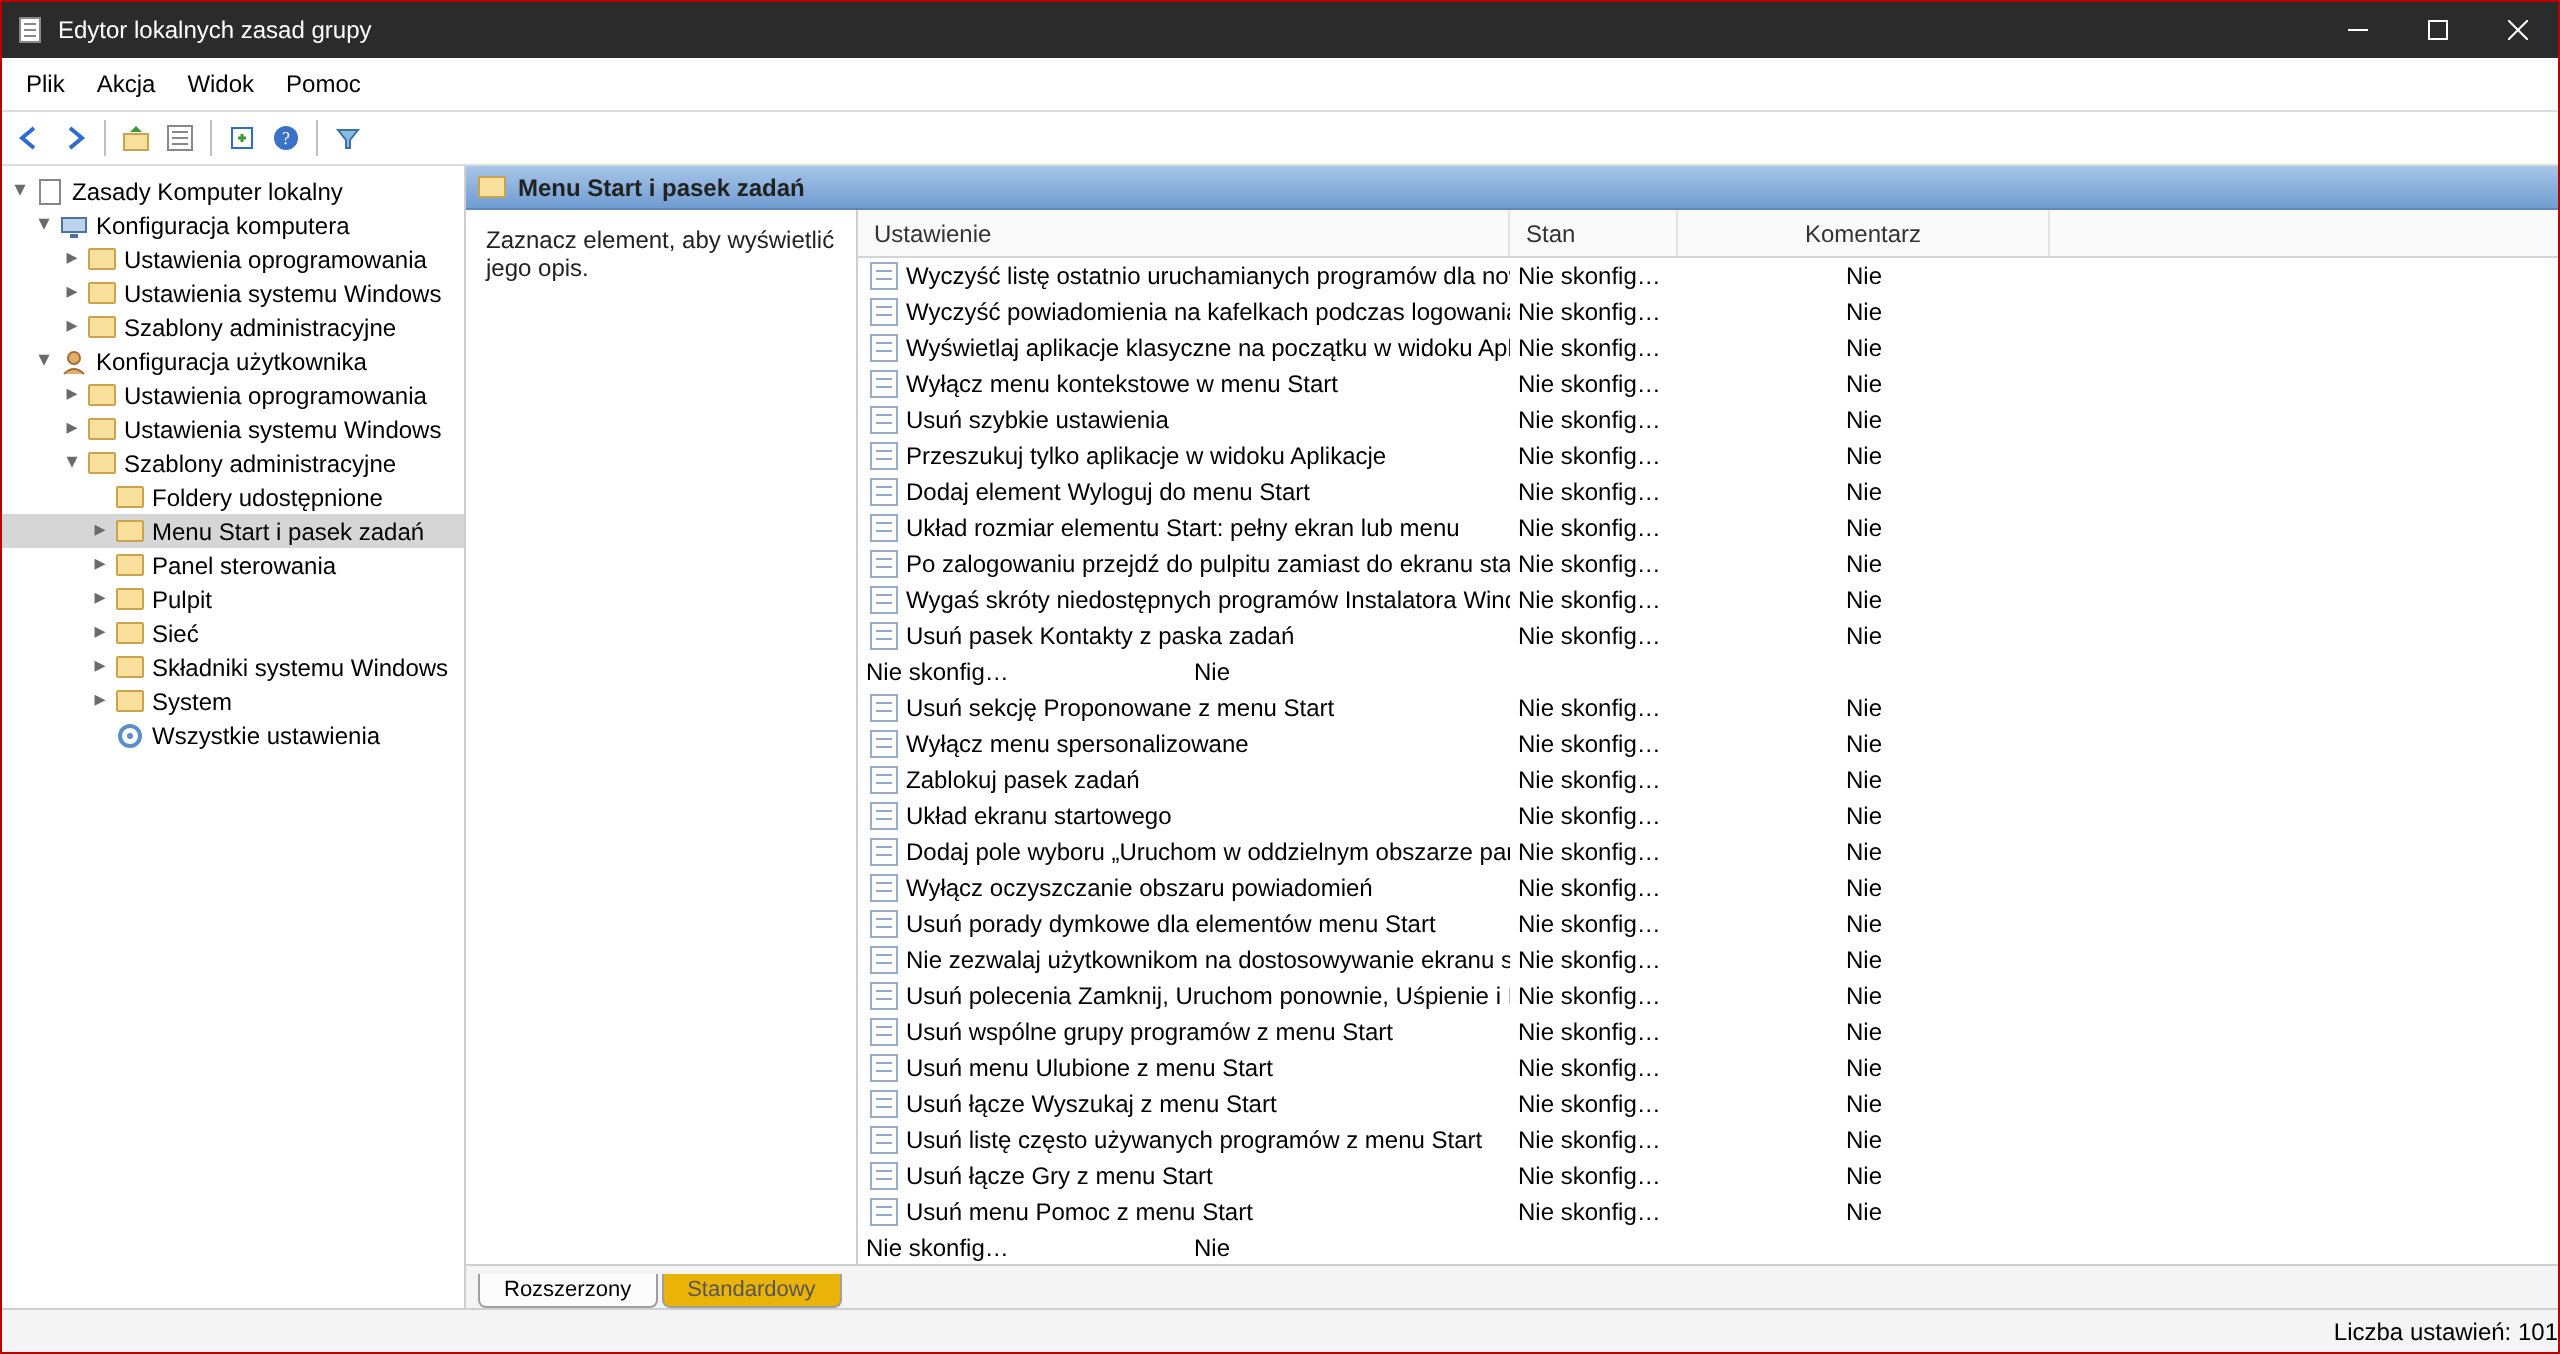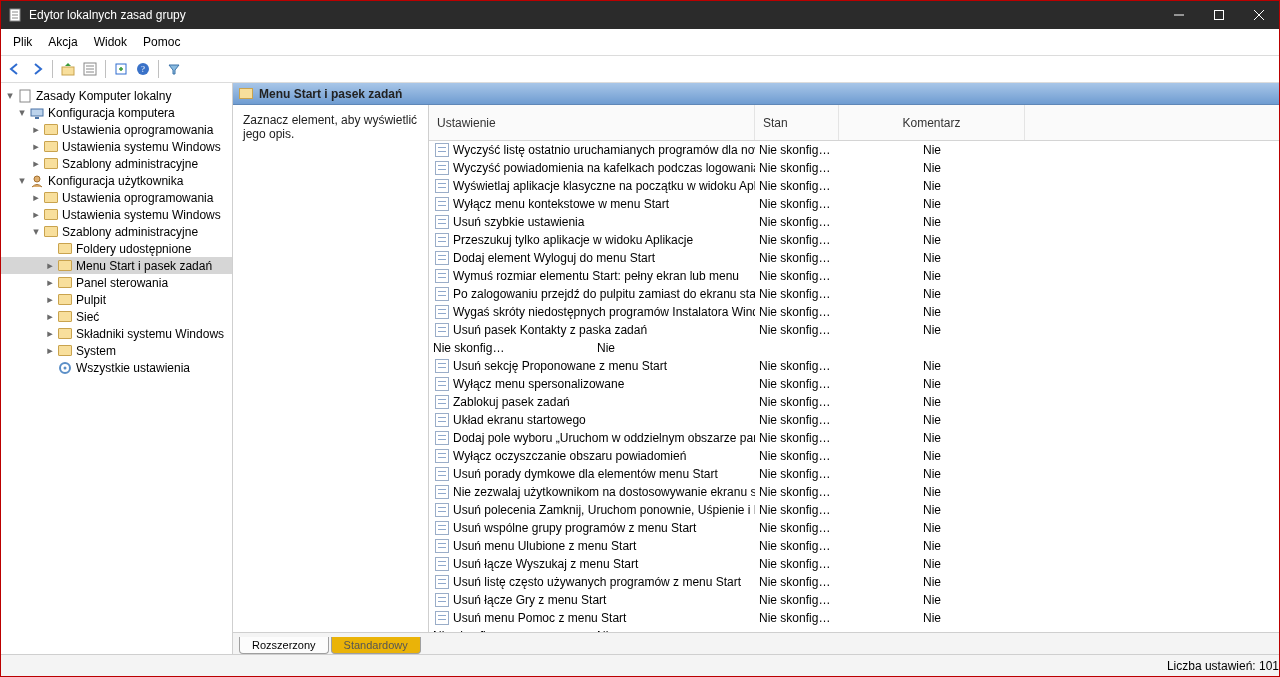--- a/index.html
+++ b/index.html
@@ -31,21 +31,21 @@
   .tree .lbl{font-size:12px;}
   .tree .sel{background:#d6d6d6;}
   .tree .folder{width:14px;height:11px;background:#f8df9c;border:1px solid #c9a34e;border-radius:1px;}
   
   .right{flex:1;display:flex;flex-direction:column;min-width:0;}
   .cat-header{height:22px;background:linear-gradient(#a8c6e8,#6f9cd1);display:flex;align-items:center;color:#222;font-weight:600;font-size:12px;padding-left:6px;gap:6px;border-bottom:1px solid #5f87b7;}
   .cat-header .folder{width:14px;height:11px;background:#f8df9c;border:1px solid #c9a34e;}
   .ext-row{flex:1;display:flex;min-height:0;}
   .desc-pane{width:196px;border-right:1px solid #cfcfcf;padding:8px 10px;color:#222;font-size:12px;}
   .list-pane{flex:1;display:flex;flex-direction:column;min-width:0;}
-  .cols{display:flex;align-items:center;height:36px;border-bottom:1px solid #d4d4d4;background:#fafafa;}
+  .cols{display:flex;align-items:center;height:24px;border-bottom:1px solid #d4d4d4;background:#fafafa;}
   .ch{padding:0 8px;font-size:12px;color:#333;overflow:hidden;border-right:1px solid #e4e4e4;height:100%;display:flex;align-items:center;}
   .ch.c1{flex:0 0 326px;}
   .ch.c2{flex:0 0 84px;}
   .ch.c3{flex:0 0 186px;justify-content:center;}
   .ch.last{flex:1;border-right:none;}
   .list{flex:1;overflow:auto;}
   .lrow{display:flex;align-items:center;height:18px;font-size:12px;cursor:default;}
   .cell{overflow:hidden;white-space:nowrap;text-overflow:ellipsis;padding:0 4px;}
   .cell.c1{flex:0 0 326px;display:flex;align-items:center;gap:4px;padding-left:6px;}
   .cell.c2{flex:0 0 84px;}
@@ -394,21 +394,21 @@
                 <div class="cell c1">
                   <span class="sic"></span>
                   <span>Dodaj element Wyloguj do menu Start</span>
                 </div>
                 <div class="cell c2">Nie skonfiguro...</div>
                 <div class="cell c3">Nie</div>
               </div>
               <div class="lrow">
                 <div class="cell c1">
                   <span class="sic"></span>
-                  <span>Wymuś rozmiar elementu Start: pełny ekran lub menu</span>
+                  <span>Układ rozmiar elementu Start: pełny ekran lub menu</span>
                 </div>
                 <div class="cell c2">Nie skonfiguro...</div>
                 <div class="cell c3">Nie</div>
               </div>
               <div class="lrow">
                 <div class="cell c1">
                   <span class="sic"></span>
                   <span>Po zalogowaniu przejdź do pulpitu zamiast do ekranu starto...</span>
                 </div>
                 <div class="cell c2">Nie skonfiguro...</div>

